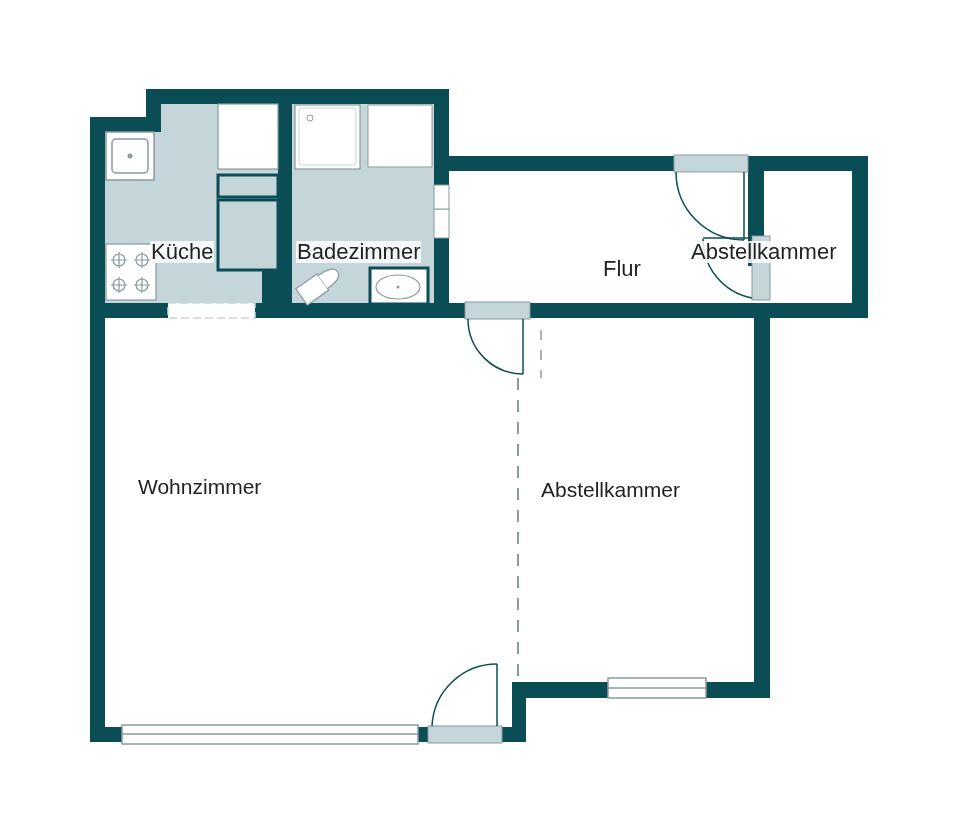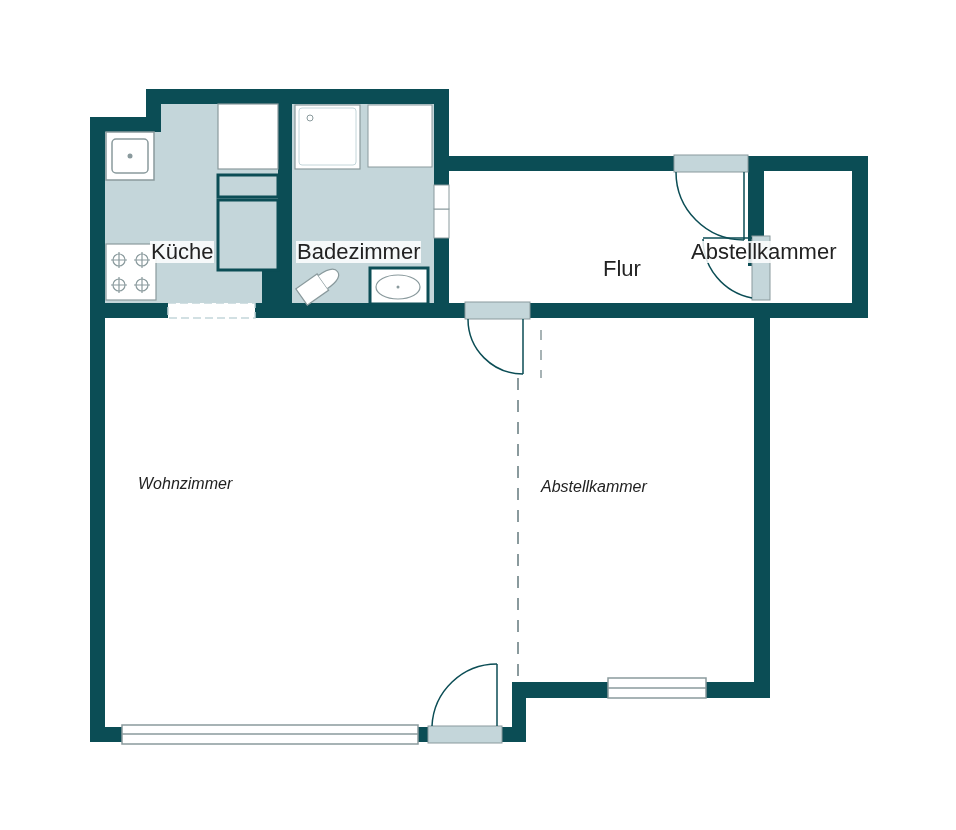--- a/index.html
+++ b/index.html
@@ -1,19 +1,19 @@
 <!DOCTYPE html>
 <html><head>
 <meta charset="utf-8">
 <style>
   html, body { margin: 0; padding: 0; background: #ffffff; }
   body { width: 956px; height: 830px; position: relative; overflow: hidden; font-family: "Liberation Sans", sans-serif; }
   #plan { position: absolute; left: 0; top: 0; width: 956px; height: 830px; }
   .room-label { position: absolute; font-family: "Liberation Sans", sans-serif; font-size: 22px; color: #222222; white-space: nowrap; line-height: 1; }
-  .room-label.small { font-size: 16px; font-style: italic; }
+  .room-label.small { font-size: 21px; }
   .label-bg { background: rgba(255,255,255,0.85); padding: 0 1px; }
 </style>
 </head>
 <body>
 
 <svg id="plan" viewBox="0 0 956 830" xmlns="http://www.w3.org/2000/svg">
 
   <g>
     <rect x="104" y="130" width="56" height="175" fill="#c4d6da"></rect>
     <rect x="160" y="104" width="118" height="200" fill="#c4d6da"></rect>

